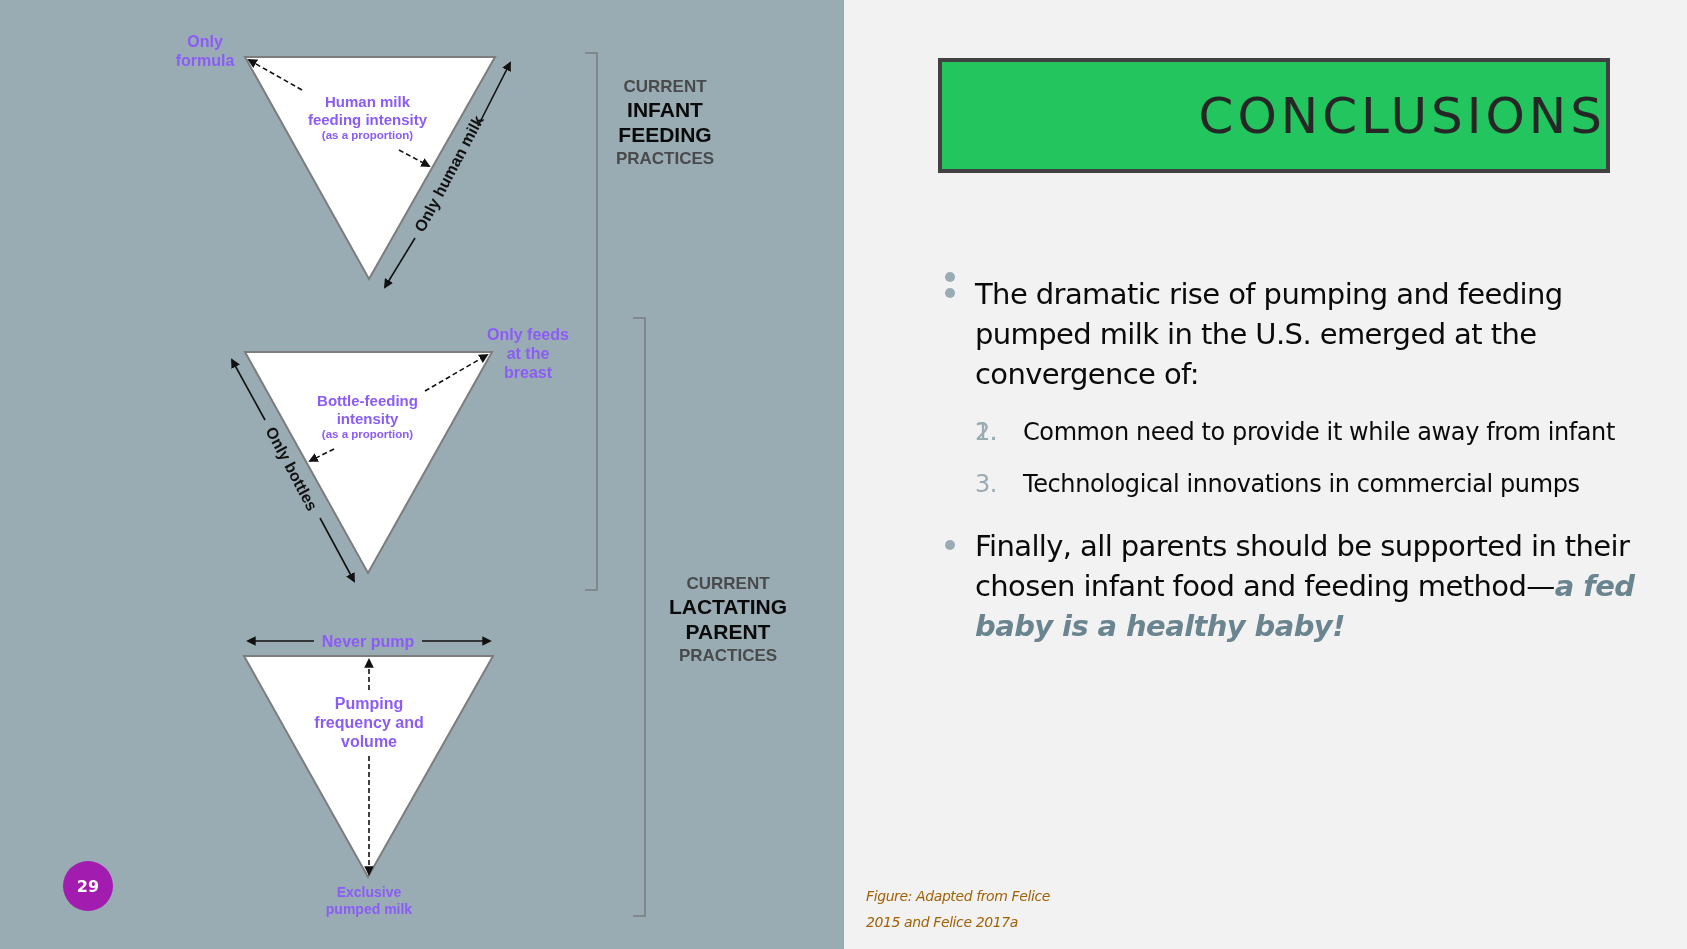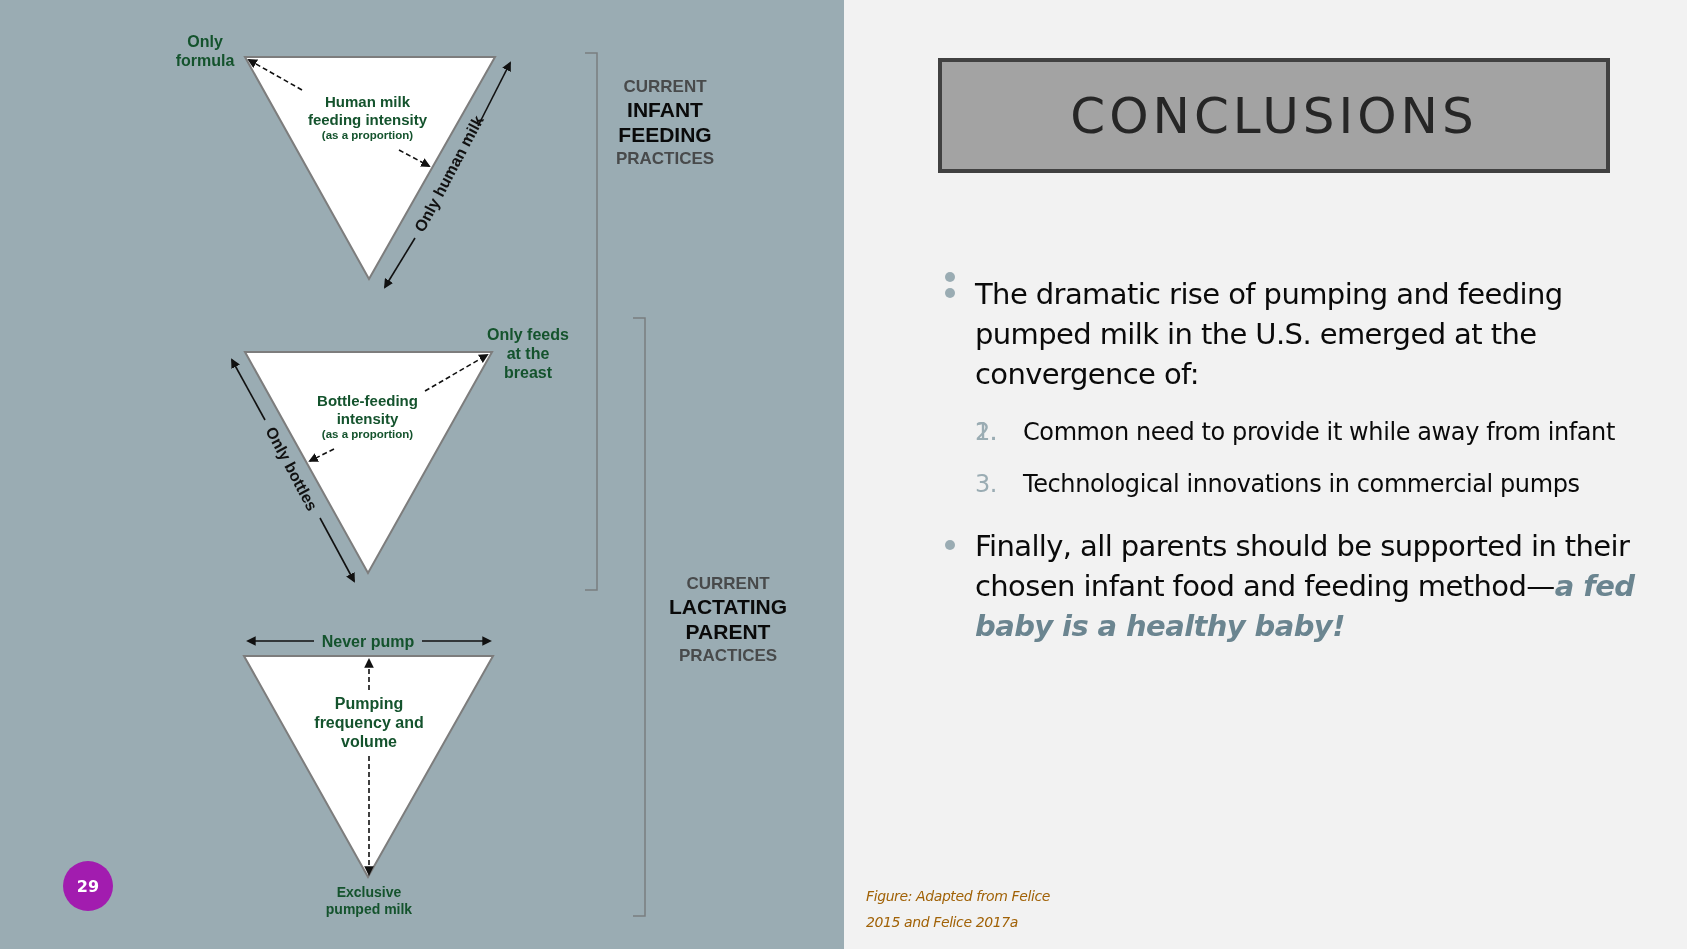--- a/index.html
+++ b/index.html
@@ -1,27 +1,27 @@
 <!DOCTYPE html>
 <html><head>
 <meta charset="utf-8">
 <style>
   html, body { margin: 0; padding: 0; }
   body { width: 1687px; height: 949px; position: relative; overflow: hidden; background: #f2f2f2; font-family: "Liberation Sans", sans-serif; }
   .left-panel { position: absolute; left: 0; top: 0; width: 844px; height: 949px; background: #9aacb3; }
   .diagram { position: absolute; left: 0; top: 0; width: 844px; height: 949px; }
-  .lbl { position: absolute; font-family: "Liberation Sans", sans-serif; font-weight: bold; color: #14532d; text-align: center; line-height: 1.2; }
+  .lbl { position: absolute; font-family: "Liberation Sans", sans-serif; font-weight: bold; color: #8b5cf6; text-align: center; line-height: 1.2; }
   .tri-title { font-size: 15px; }
   .tri-sub { font-size: 11.5px; display: block; }
   .rot { position: absolute; font-family: "Liberation Sans", sans-serif; font-weight: bold; font-size: 16px; color: #111; white-space: nowrap; transform-origin: center center; }
   .section-label { position: absolute; text-align: center; font-family: "Liberation Sans", sans-serif; font-weight: bold; line-height: 1.3; }
   .section-label .muted { color: #484a4b; font-size: 17px; display: block; }
   .section-label .strong { color: #0a0a0a; font-size: 21px; display: block; line-height: 1.18; }
   .page-badge { position: absolute; left: 63px; top: 861px; width: 50px; height: 50px; border-radius: 50%; background: #a21caf; color: #fff; font-family: "DejaVu Sans", sans-serif; font-weight: bold; font-size: 16px; display: flex; align-items: center; justify-content: center; }
-  .title-box { position: absolute; left: 938px; top: 58px; width: 664px; height: 107px; border: 4px solid #414141; background: #a3a3a3; display: flex; align-items: center; justify-content: center; }
+  .title-box { position: absolute; left: 938px; top: 58px; width: 664px; height: 107px; border: 4px solid #414141; background: #22c55e; display: flex; align-items: center; justify-content: flex-end; }
   .title-box span { font-family: "DejaVu Sans", sans-serif; font-size: 50px; letter-spacing: 4px; color: #262626; }
   .bullets { position: absolute; left: 945px; top: 258px; width: 700px; font-family: "DejaVu Sans", sans-serif; color: #0a0a0a; }
   .bullet { position: relative; padding-left: 30px; font-size: 29px; line-height: 40px; margin-bottom: 16px; letter-spacing: -0.6px; }
   .bullet .dot { position: absolute; left: 0; top: 14px; width: 10px; height: 10px; border-radius: 50%; background: #9aacb3; }
   .numlist { margin: -4px 0 16px 30px; }
   .numitem { position: relative; padding-left: 48px; font-size: 24px; line-height: 52px; letter-spacing: -0.4px; }
   .numitem .num { position: absolute; left: 0; top: 0; color: #9aacb3; }
   .emph { color: #6b8590; font-weight: bold; font-style: italic; }
   .caption { position: absolute; left: 866px; top: 883px; font-family: "DejaVu Sans", sans-serif; font-style: italic; font-size: 14px; line-height: 26px; color: #a16207; letter-spacing: -0.4px; }
 </style>

